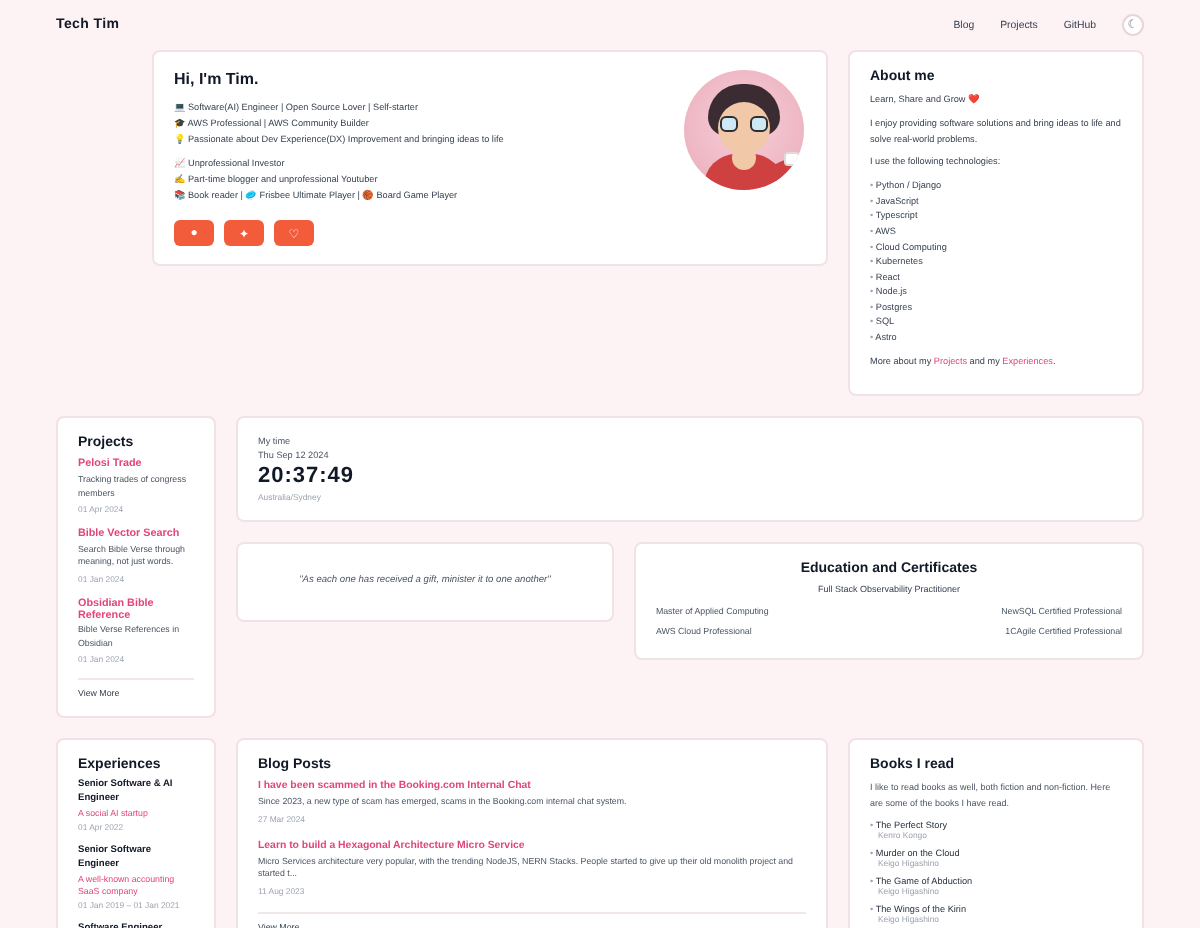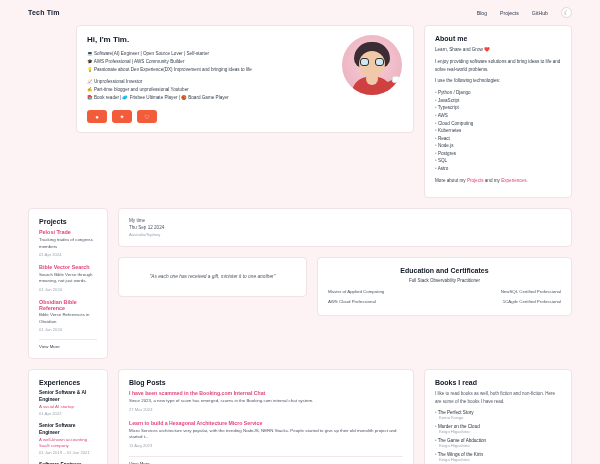--- a/index.html
+++ b/index.html
@@ -229,20 +229,23 @@
           <div class="viewmore">View More</div>
         </div>
       </div>
 
       <div style="flex:1 1 auto;min-width:0">
         <div class="row">
           <div style="flex:1">
             <div class="card clock">
               <div class="lbl">My time</div>
               <div class="lbl">Thu Sep 12 2024</div>
+              <div class="time">
+                <span>20:37:49</span>
+              </div>
               <div class="zone">Australia/Sydney</div>
             </div>
           </div>
         </div>
 
         <div class="row">
           <div style="flex:1">
             <div class="card">
               <div class="quote">"As each one has received a gift, minister it to one another"</div>
             </div>

